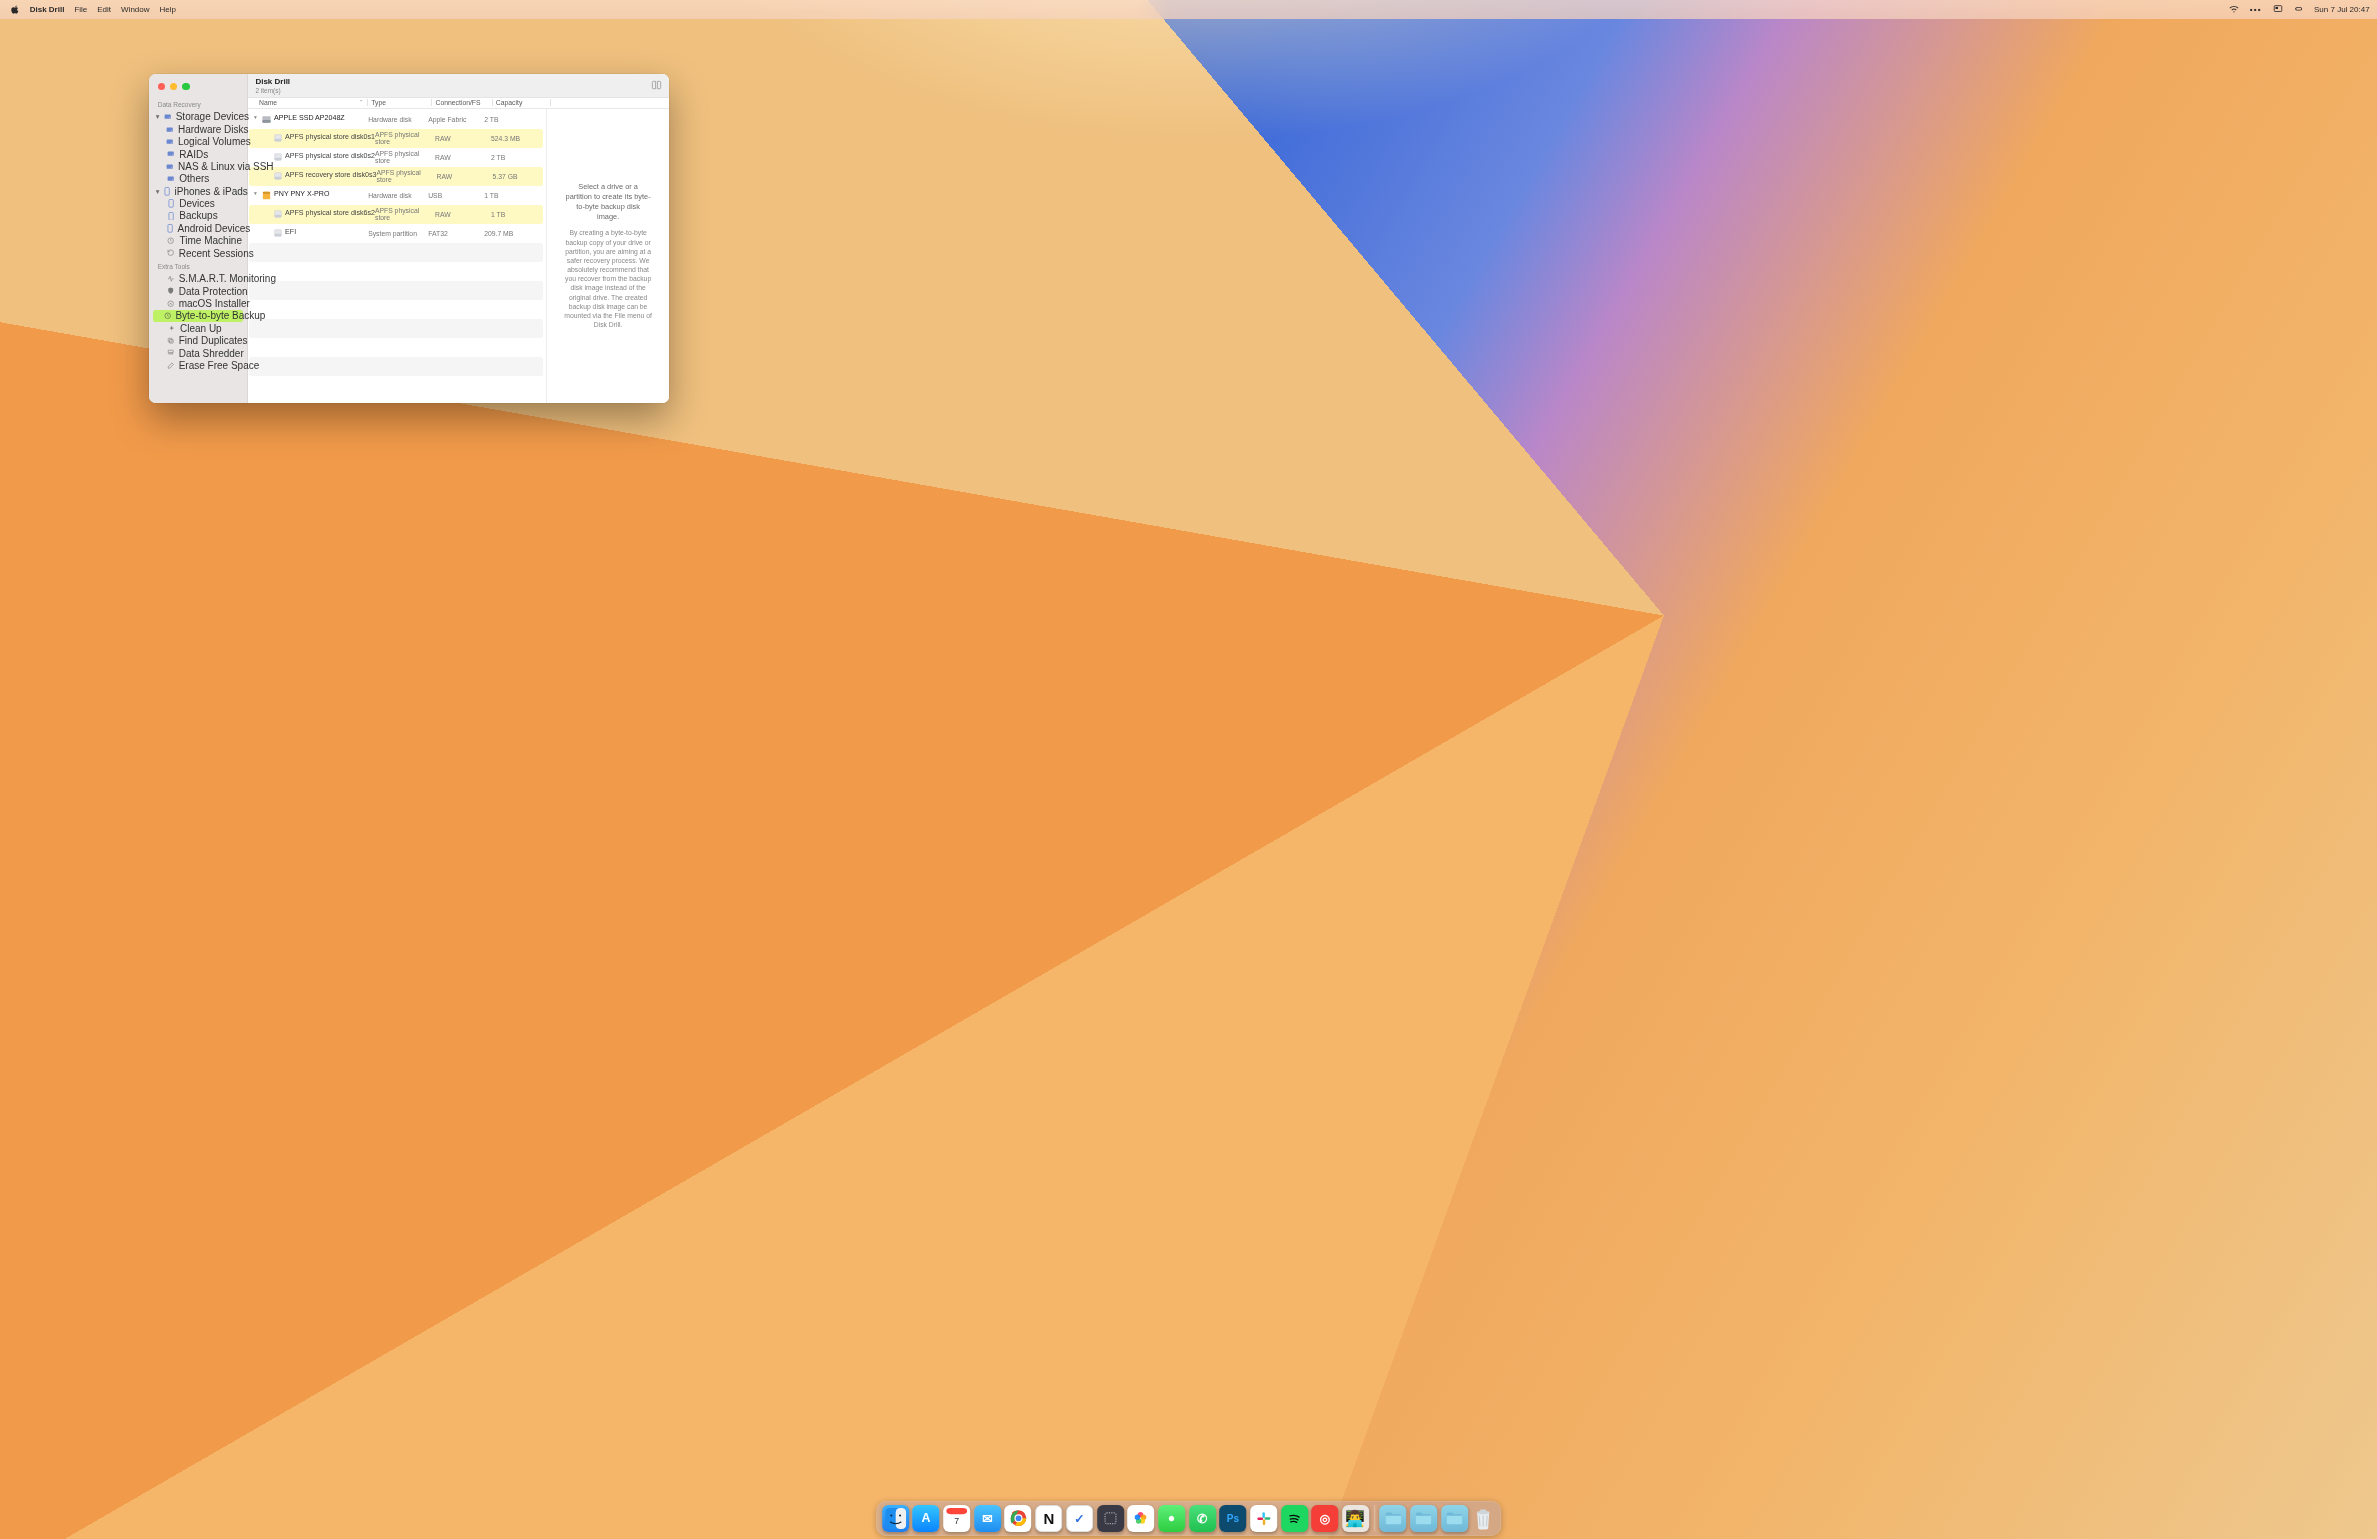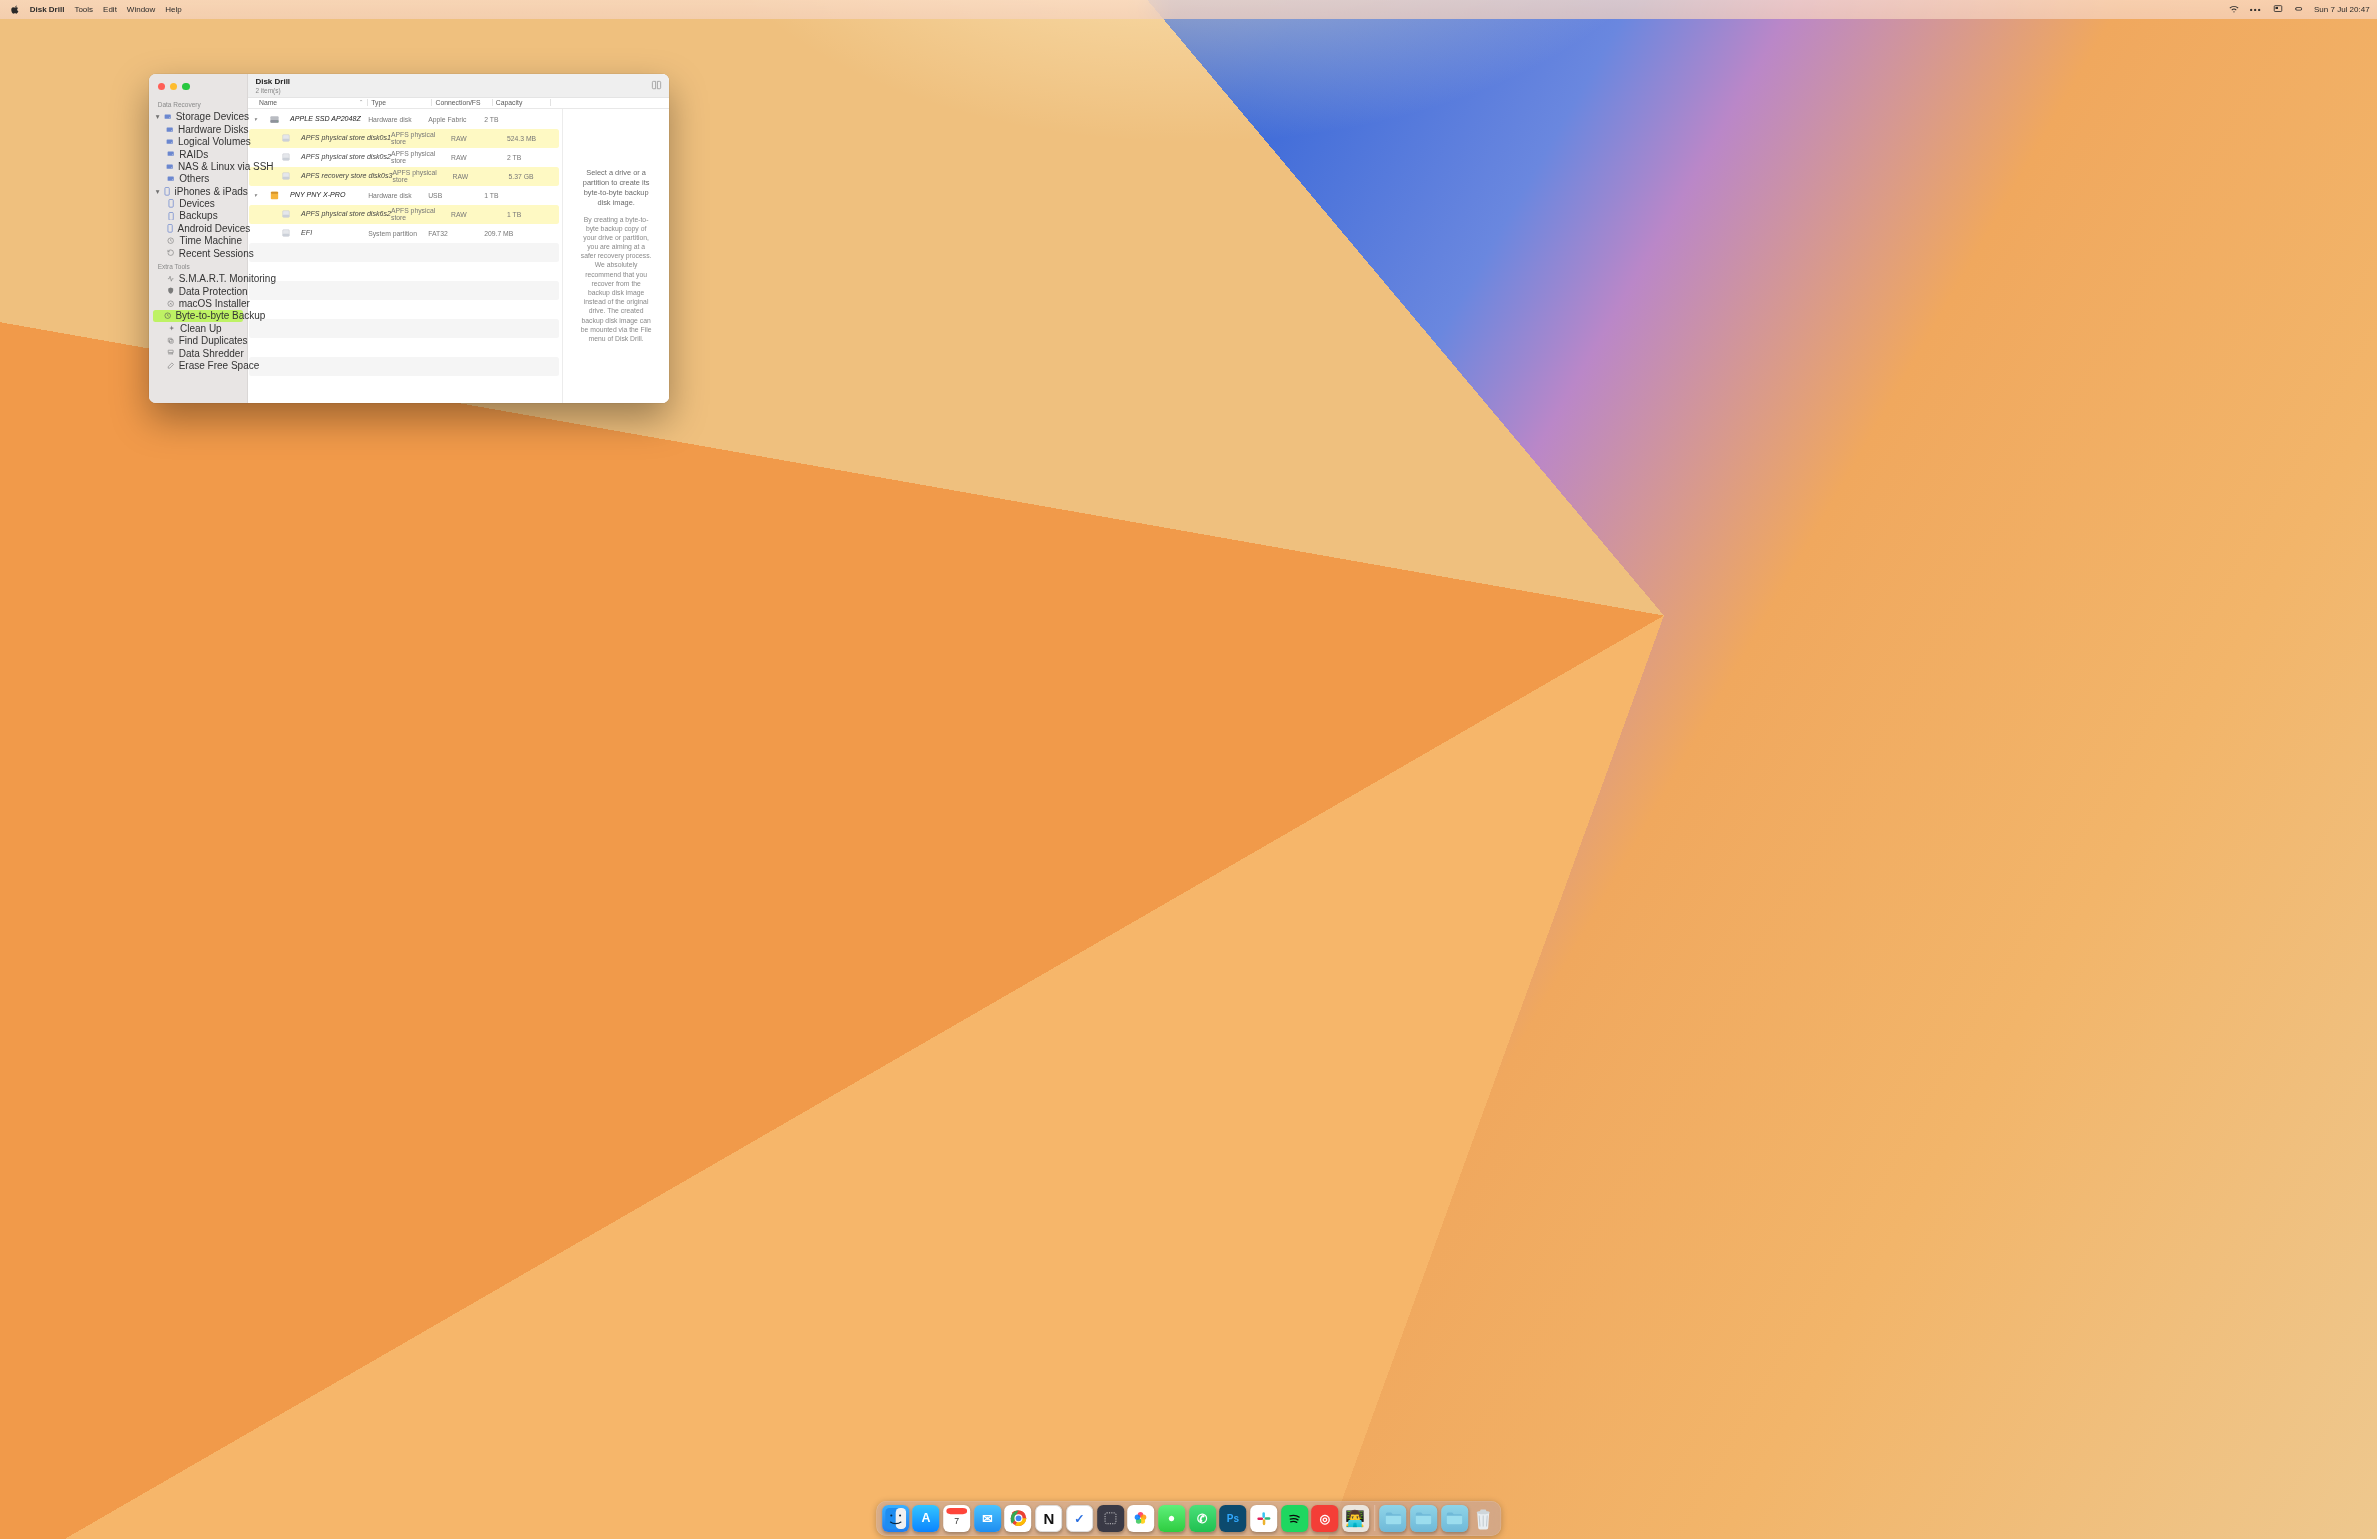--- a/index.html
+++ b/index.html
@@ -91,21 +91,21 @@
 .col-cap  { flex: 0 0 54px; }
 .colsep { width: 0.6px; height: 7.4px; background: #e2e2e2; margin-right: 3.7px; }
 
 .listarea { flex: 1; overflow: hidden; display: flex; }
 .listcol { flex: 0 0 297px; padding: 1.2px 0 0 0; }
 .row {
   display: flex; align-items: center; height: 19px; font-size: 7.1px; color: #444;
   margin: 0 3.7px 0 1.2px;
 }
 .row.stripe { background: #fef9c3; border-radius: 2.5px; }
-.row .c-name { flex: 0 0 119px; display: flex; align-items: center; gap: 10px; padding-left: 2.5px; white-space: nowrap; font-style: italic; }
+.row .c-name { flex: 0 0 119px; display: flex; align-items: flex-start; gap: 2px; padding-left: 2.5px; white-space: nowrap; }
 .row .c-type { flex: 0 0 60px; color: #777; font-size: 6.8px; }
 .row .c-conn { flex: 0 0 56px; color: #777; font-size: 6.8px; }
 .row .c-cap  { flex: 0 0 50px; color: #777; font-size: 6.8px; }
 .row.parent .c-name .nm { font-weight: 500; color: #222; }
 .row .c-name .nm { font-size: 7.1px; }
 .row .caret { width: 7.4px; color: #888; font-size: 5.6px; display: flex; justify-content: center; }
 .row .spacer { width: 7.4px; }
 .row .diskicon { width: 11px; height: 11px; display: flex; align-items: center; justify-content: center; }
 .row.child .diskicon { margin-left: 11px; }
 
@@ -148,21 +148,21 @@
 <body>
 
 <div class="menubar">
   <div class="left">
     <span class="icon">
       <svg width="8.7" height="8.7" viewBox="0 0 24 24">
           <path d="M16.365 1.43c0 1.14-.42 2.19-1.24 3.03-.99 1.02-2.16 1.6-3.27 1.51-.03-1.1.45-2.22 1.22-3 .87-.9 2.34-1.57 3.29-1.54zM20.5 17.38c-.55 1.27-.82 1.84-1.53 2.96-.99 1.57-2.38 3.52-4.11 3.54-1.54.02-1.93-.99-4.01-.98-2.08.01-2.52 1-4.06.98-1.73-.02-3.05-1.79-4.04-3.35C.8 17.3-.15 12.42 1.64 9.13c1.02-1.87 2.85-3.05 4.77-3.08 1.54-.03 2.99 1.04 4.01 1.04 1.02 0 2.78-1.28 4.69-1.09.8.03 3.04.32 4.48 2.43-3.93 2.15-3.3 7.73.91 8.95z"></path>
         </svg>
     </span>
     <span class="bold">Disk Drill</span>
-    <span>Tools</span>
+    <span>File</span>
     <span>Edit</span>
     <span>Window</span>
     <span>Help</span>
   </div>
   <div class="right">
     <span class="icon">
       <svg width="10" height="10" viewBox="0 0 24 24">
           <path d="M12 20.5a1.6 1.6 0 100-3.2 1.6 1.6 0 000 3.2zm-4.6-5.1a6.5 6.5 0 019.2 0l1.6-1.6a8.8 8.8 0 00-12.4 0l1.6 1.6zM2.8 10.7a13 13 0 0118.4 0l1.6-1.6a15.3 15.3 0 00-21.6 0l1.6 1.6z"></path>
         </svg>
     </span>

